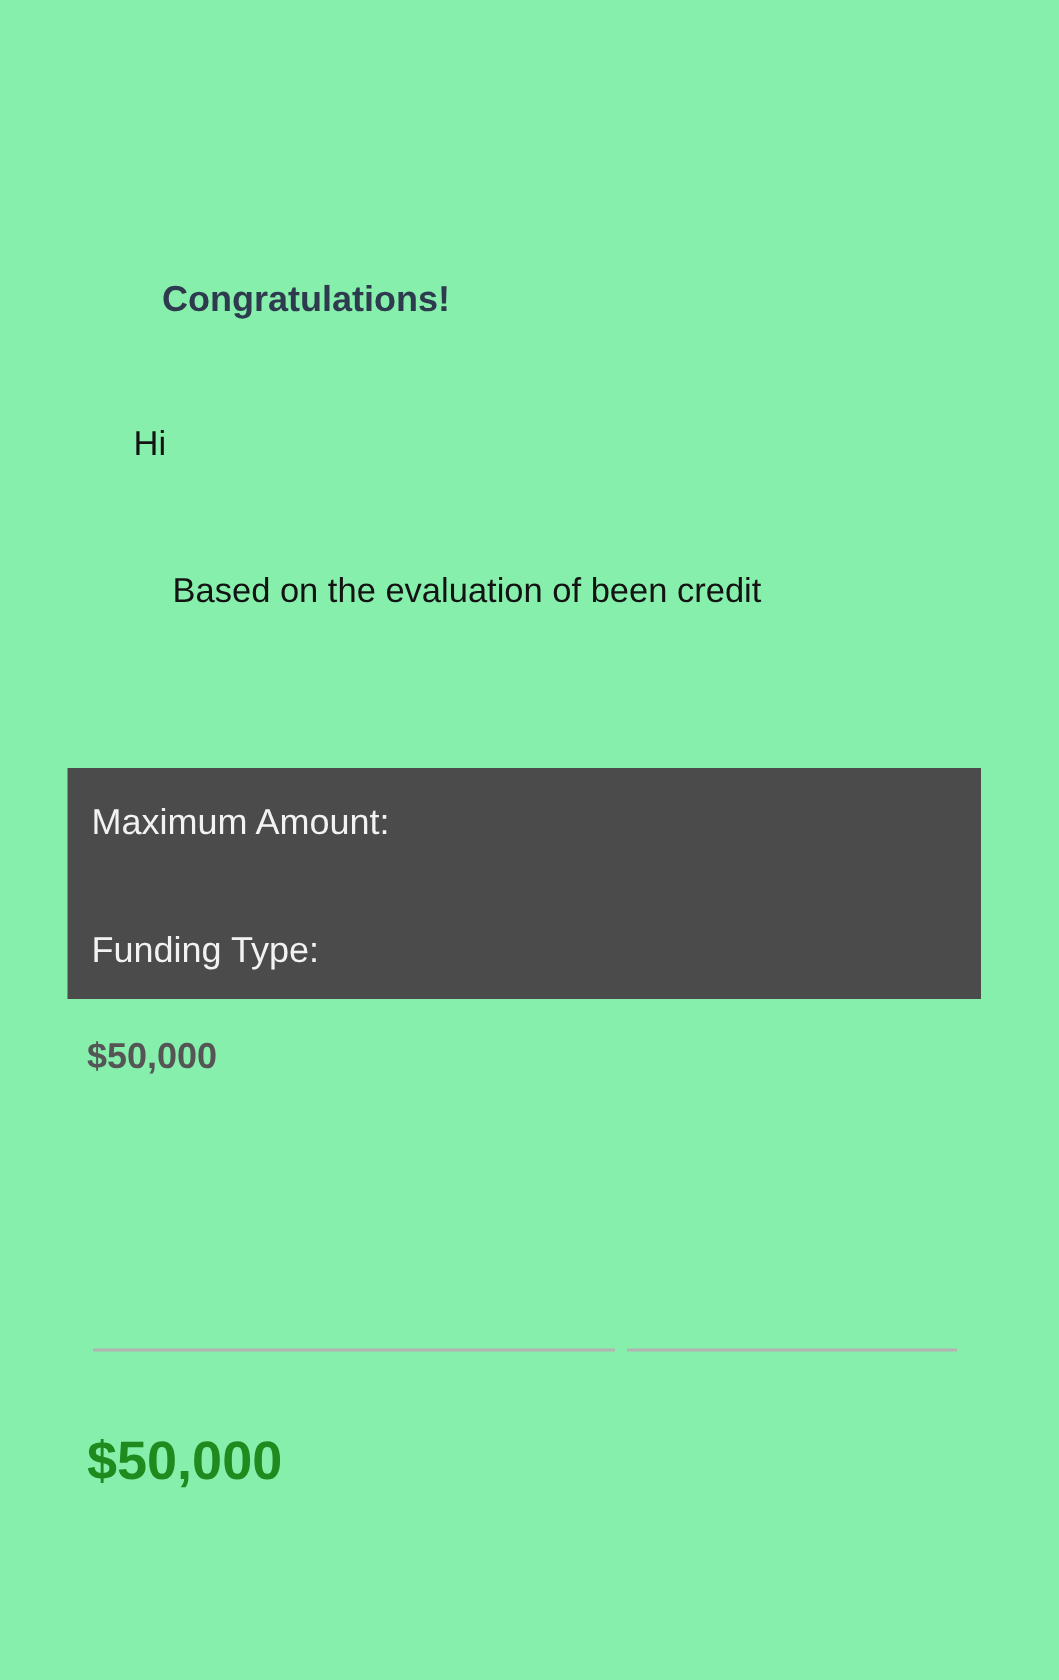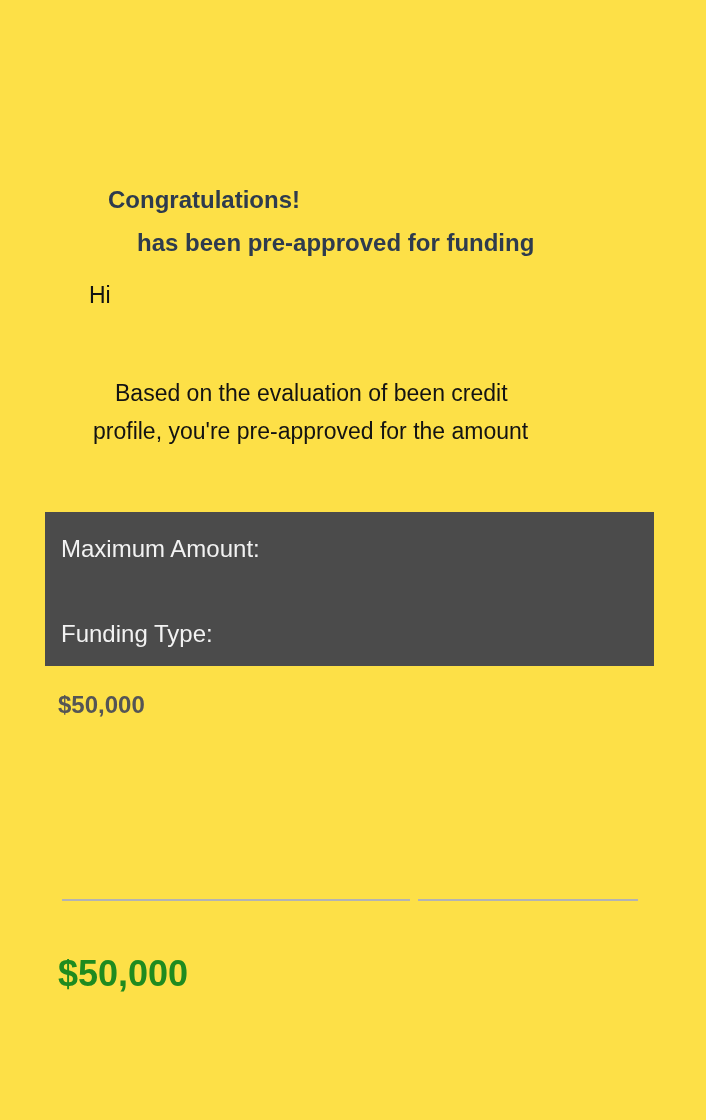--- a/index.html
+++ b/index.html
@@ -2,21 +2,21 @@
 <html><head>
 <meta charset="utf-8">
 <style>
   * { margin: 0; padding: 0; box-sizing: border-box; }
   html, body {
     width: 706px; height: 1120px;
     background: #ffffff;
     font-family: "Liberation Sans", sans-serif;
     overflow: hidden;
   }
-  .page { position: relative; width: 706px; height: 1120px; background: #fde047; }
+  .page { position: relative; width: 706px; height: 1120px; background: #86efac; }
 
   .heading-line {
     position: absolute;
     font-size: 24px;
     font-weight: bold;
     color: #2e3b4e;
     line-height: 1;
     white-space: nowrap;
   }
   .heading-line1 { left: 108px; top: 188px; }
@@ -84,27 +84,25 @@
     line-height: 1;
   }
 </style>
 </head>
 <body>
 
 <div class="page">
 
   <div class="heading-line heading-line1">Congratulations!</div>
 
-  <div class="heading-line heading-line2">has been pre-approved for funding</div>
 
   <div class="greeting">Hi</div>
 
   <div class="para">
     <div class="para-line indent">Based on the evaluation of been credit</div>
-    <div class="para-line">profile, you're pre-approved for the amount</div>
   </div>
 
   <div class="summary-box">
     <div class="box-label second">Funding Type:</div>
     <div class="box-label first">Maximum Amount:</div>
   </div>
 
   <div class="amount-gray">$50,000</div>
 
   <div class="divider divider-left"></div>

